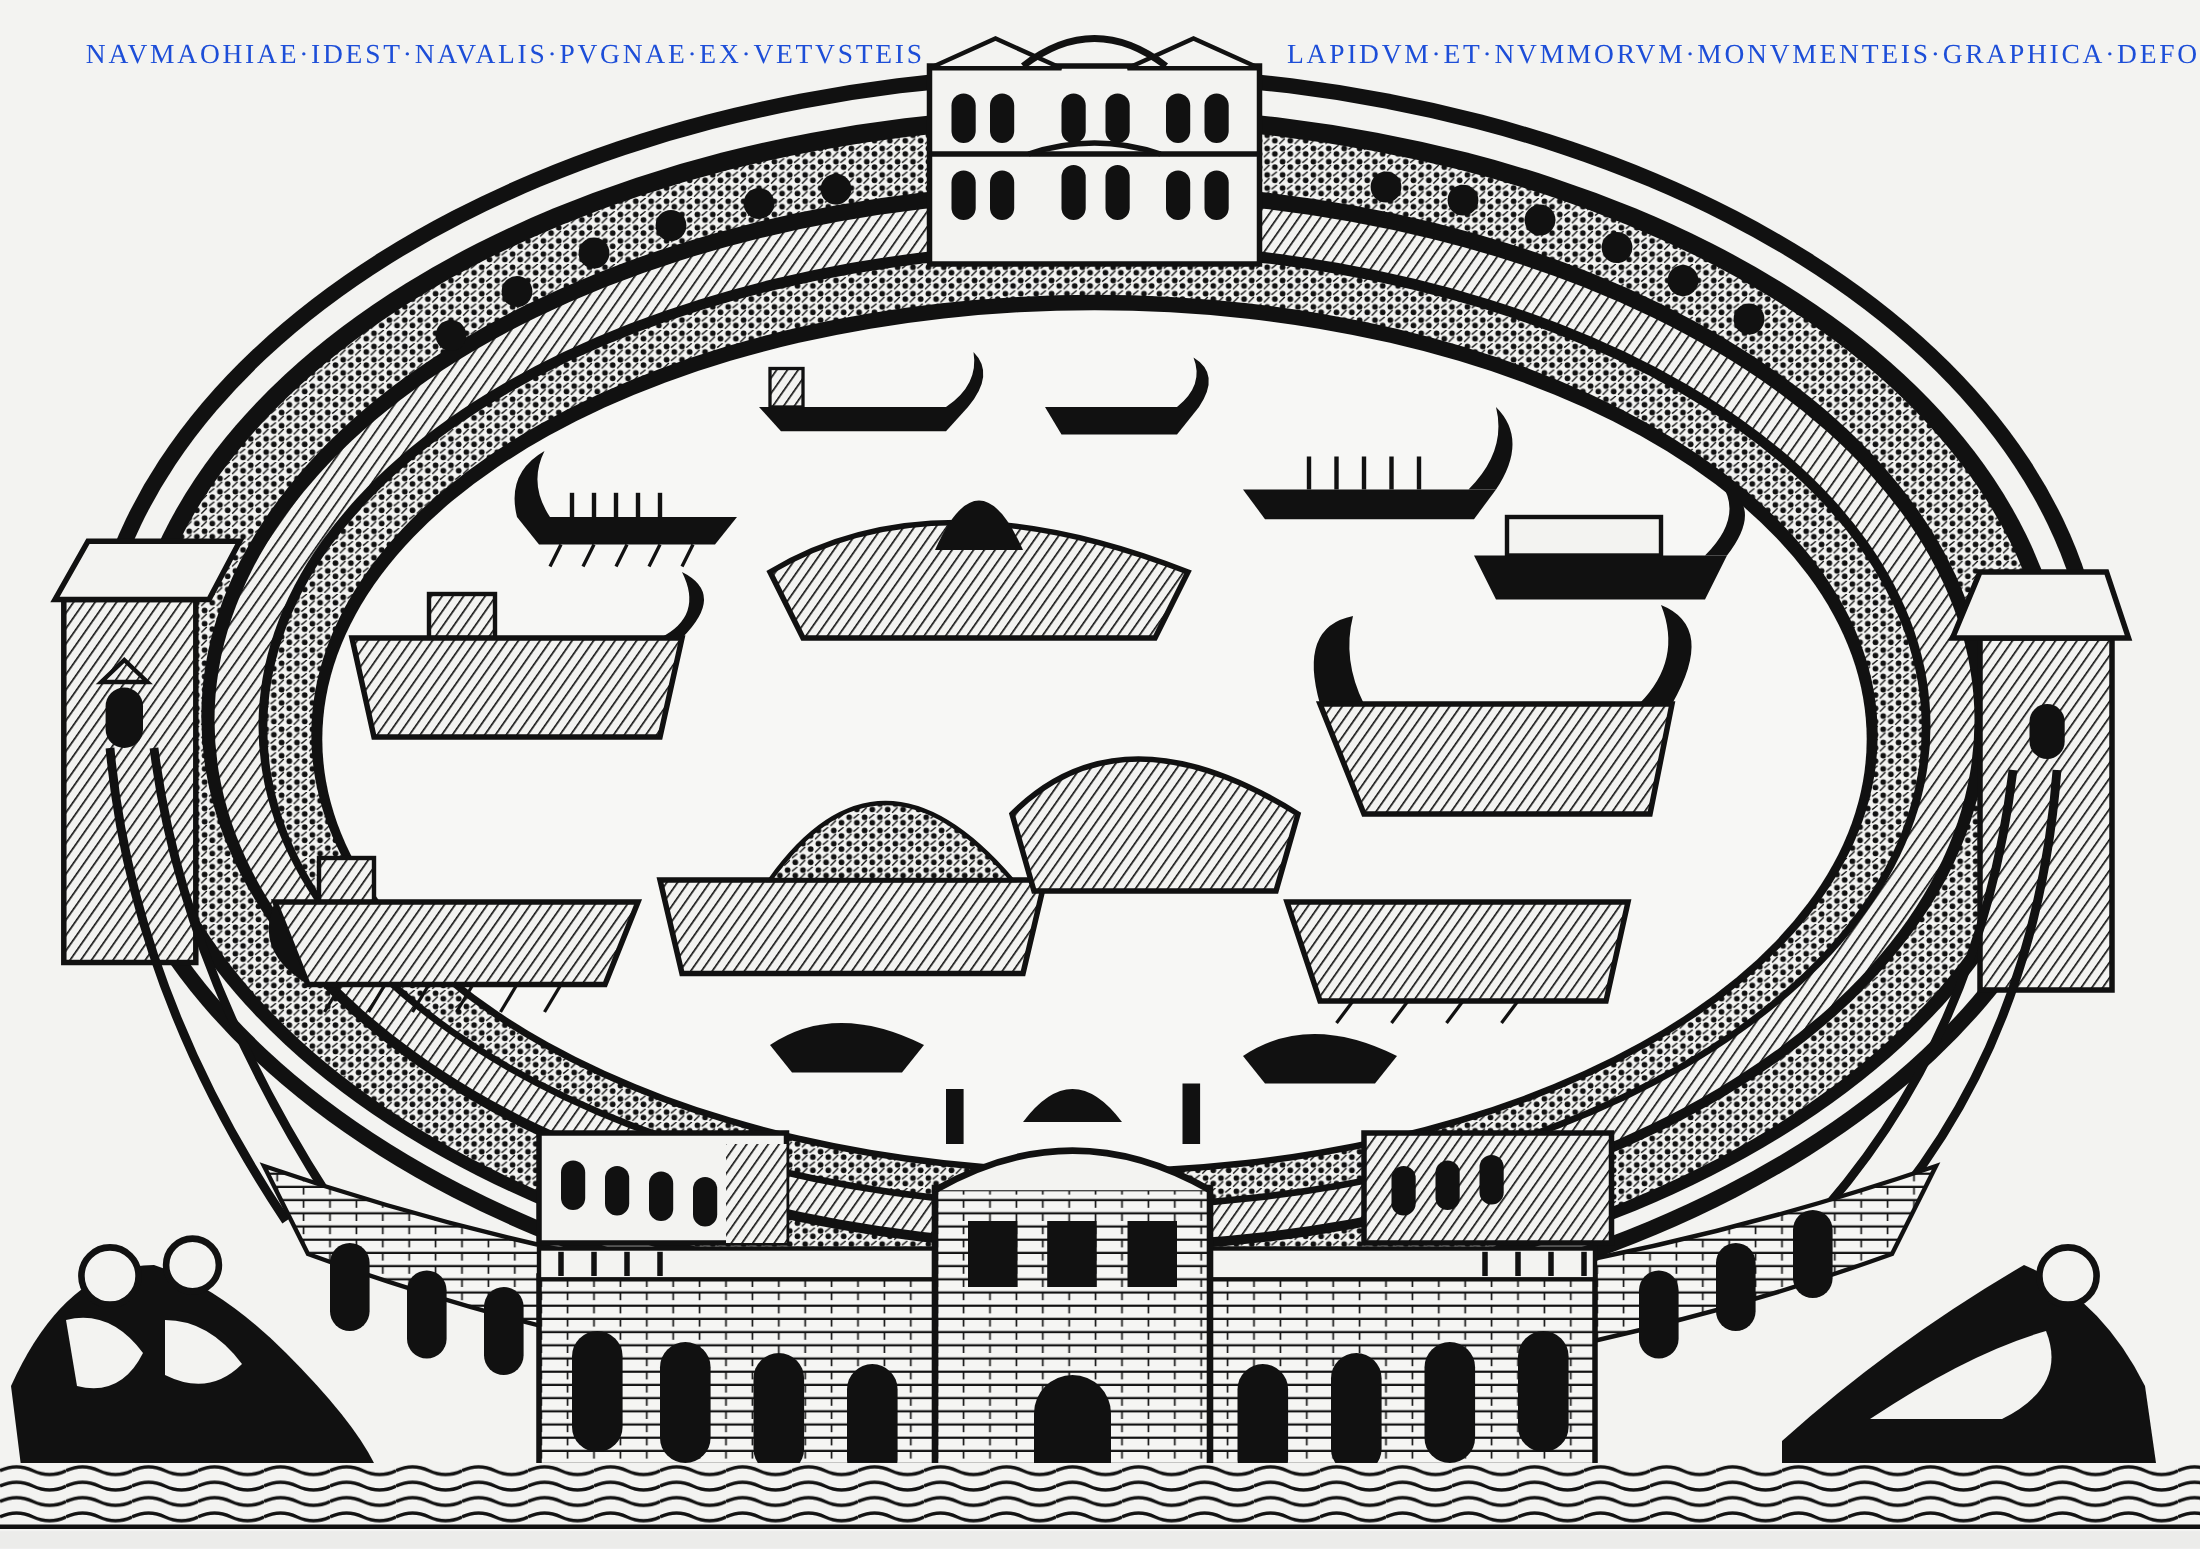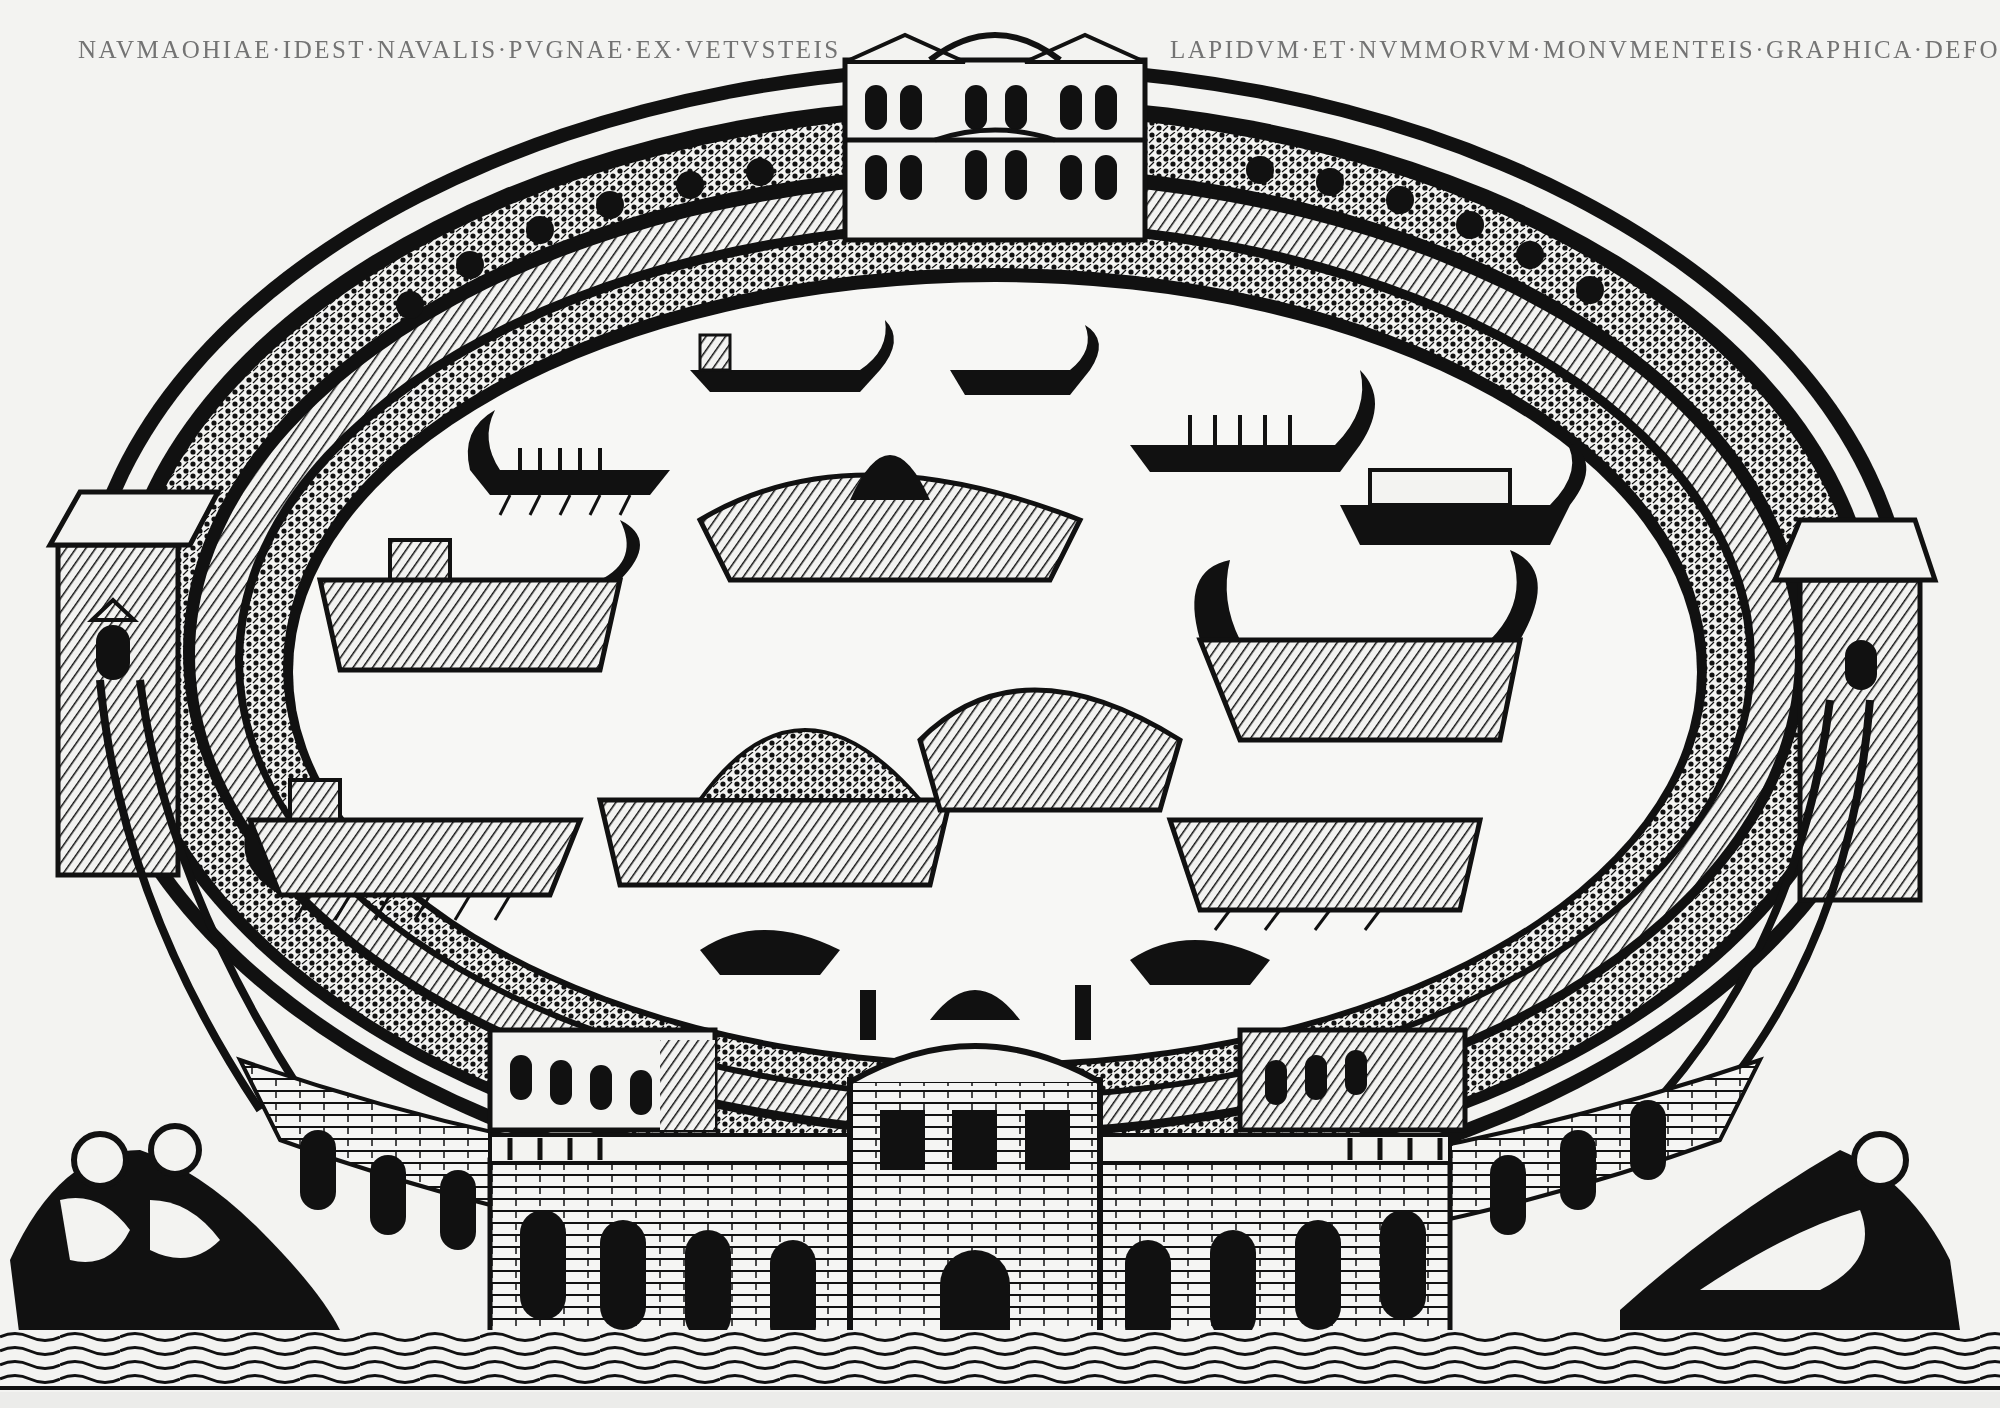--- a/index.html
+++ b/index.html
@@ -8,21 +8,21 @@
       width: 2000px; height: 1408px;
       background: #f3f3f1;
       overflow: hidden;
       font-family: "Liberation Serif", "DejaVu Serif", serif;
     }
     .caption {
       position: absolute;
       top: 36px;
       font-size: 25px;
       letter-spacing: 2.5px;
-      color: #737373;
+      color: #1d4ed8;
       white-space: nowrap;
       font-family: "Liberation Serif", serif;
     }
     .caption-left { left: 78px; }
     .caption-right { left: 1170px; }
     svg.art { position: absolute; left: 0; top: 0; }
     .bottom-strip {
       position: absolute; left: 0; bottom: 0; width: 2000px; height: 16px;
       background: #ececea;
     }

